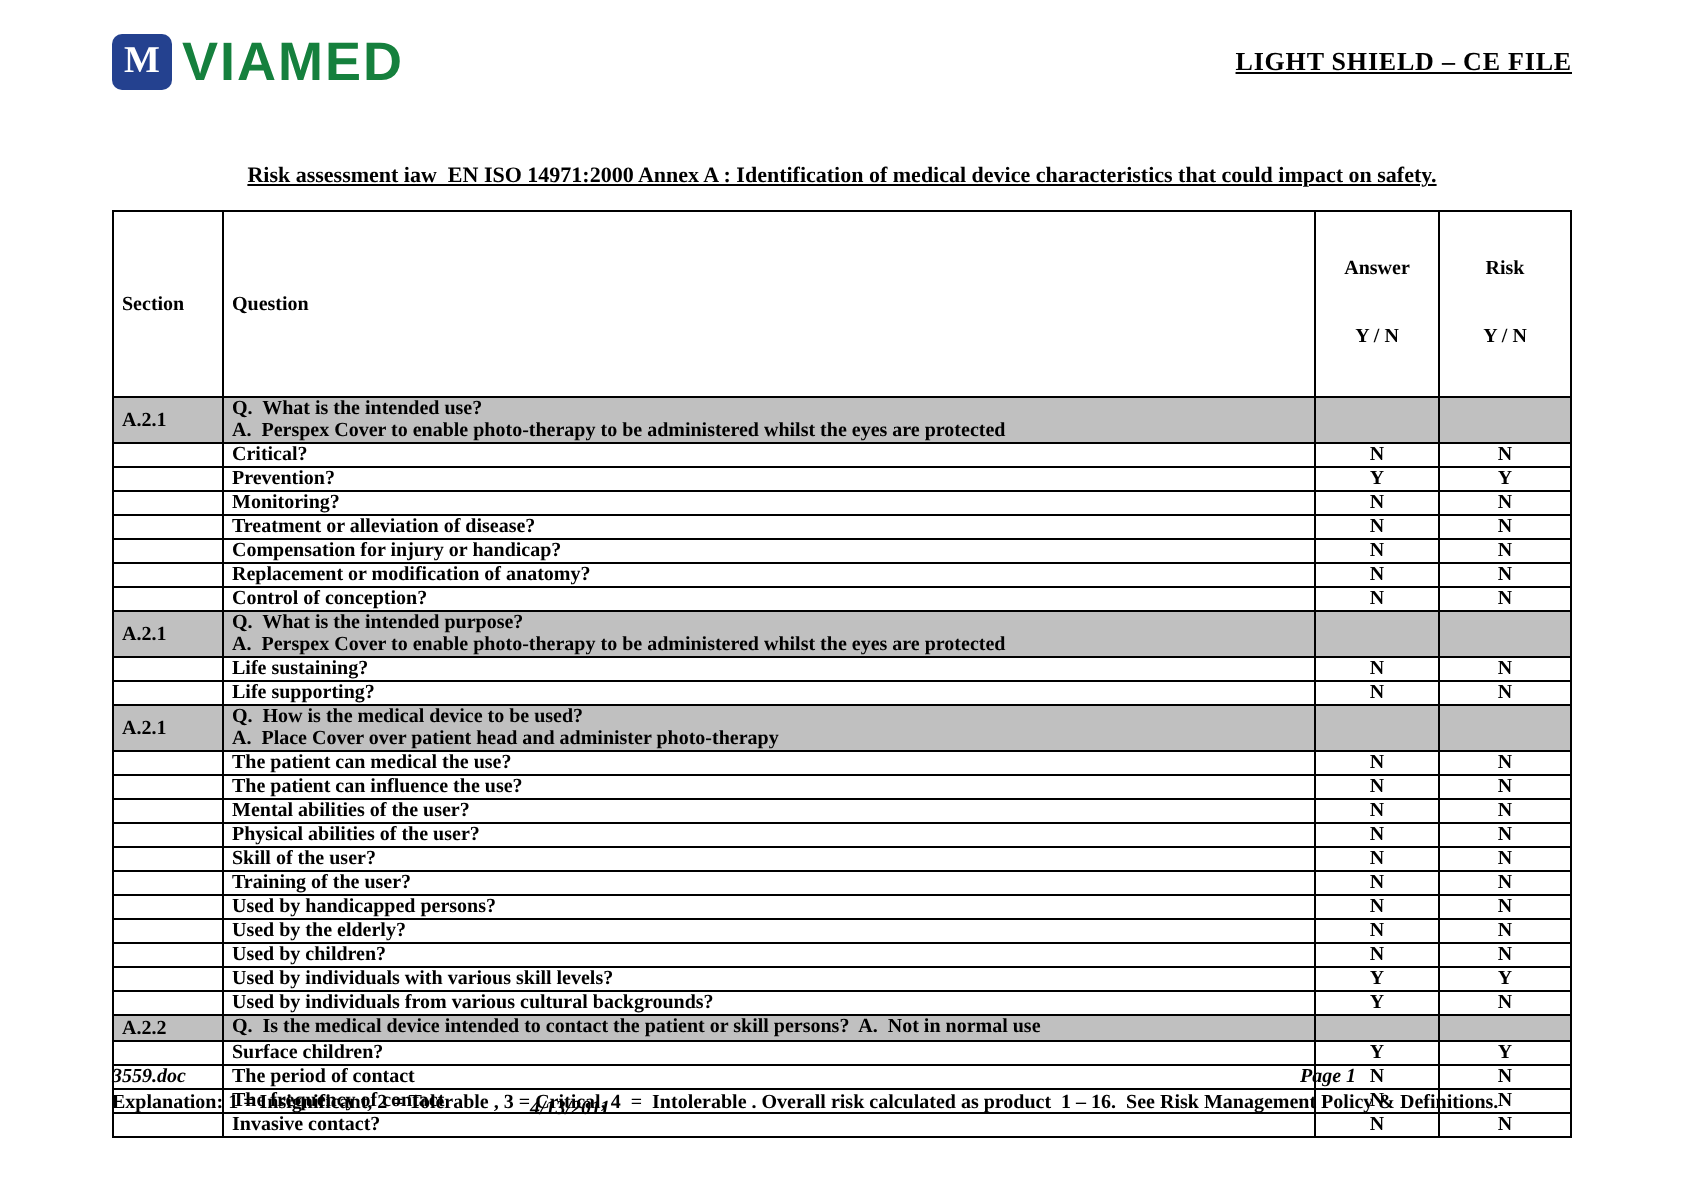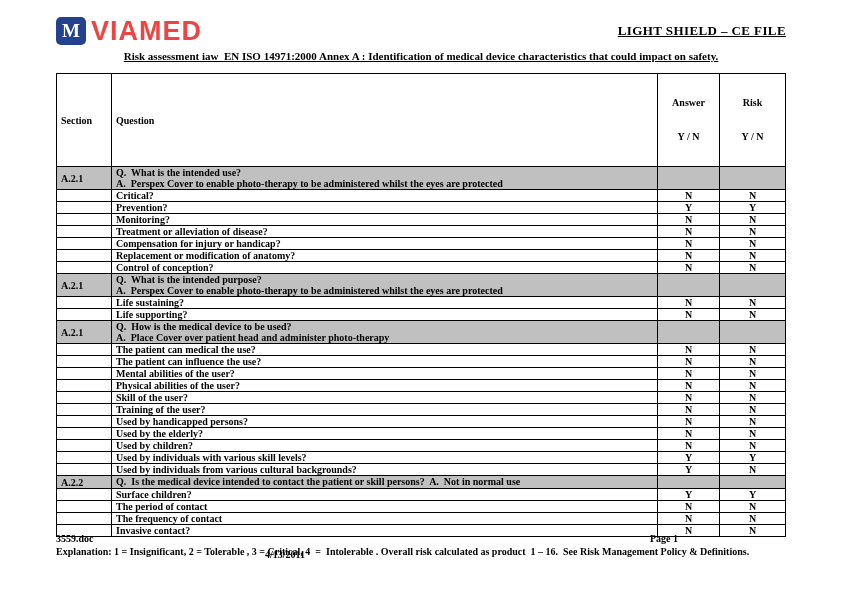--- a/index.html
+++ b/index.html
@@ -28,34 +28,34 @@
     border-radius: 5px;
     color: #fff;
     display: flex; align-items: center; justify-content: center;
     font-weight: bold; font-size: 19px;
     font-family: "Liberation Serif", serif;
   }
   .logo-text {
     font-family: "Liberation Sans", sans-serif;
     font-weight: bold;
     font-size: 27px;
-    color: #ef4444;
+    color: #15803d;
     letter-spacing: 1px;
     line-height: 1;
   }
   .header-title {
     font-size: 13px;
     font-weight: bold;
     text-decoration: underline;
     letter-spacing: 0.4px;
     white-space: pre;
   }
   
   .doc-title {
-    margin-top: 0;
+    margin-top: 32px;
     text-align: center;
     font-size: 11px;
     font-weight: bold;
     text-decoration: underline;
     white-space: pre;
   }
   
   table.risk {
     width: 100%;
     margin-top: 11px;
@@ -82,21 +82,21 @@
   td.sec { padding: 0 4px; }
   
   .footer-line {
     position: absolute;
     left: 56px; right: 56px;
     top: 533px;
     height: 12px;
     font-size: 10px;
     font-weight: bold;
   }
-  .footer-line span { position: absolute; top: 0; white-space: pre; }
+  .footer-line span { position: absolute; top: 0; white-space: pre; font-style: italic; }
   .footer-file { left: 0; }
   .footer-date { left: 209px; margin-top: 16px; }
   .footer-page { left: 594px; }
   .explanation {
     position: absolute;
     left: 56px; right: 40px;
     top: 546px;
     font-size: 10px;
     font-weight: bold;
     white-space: pre;

